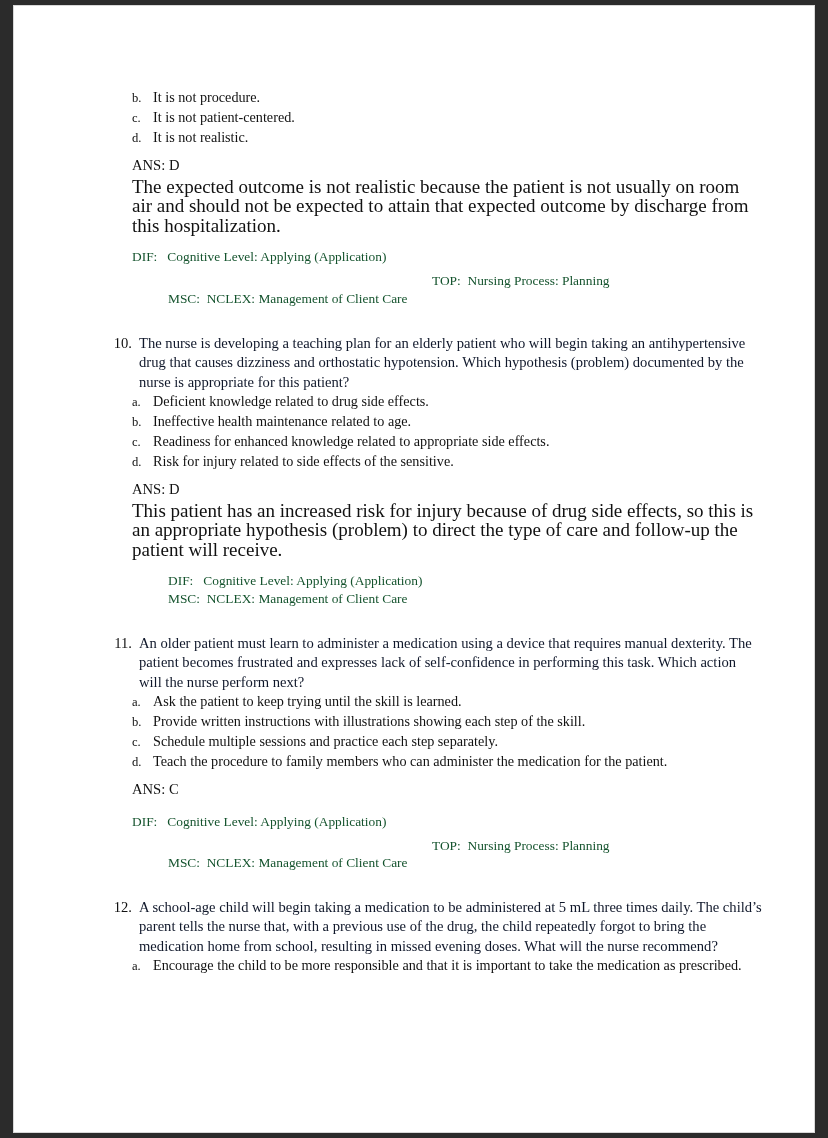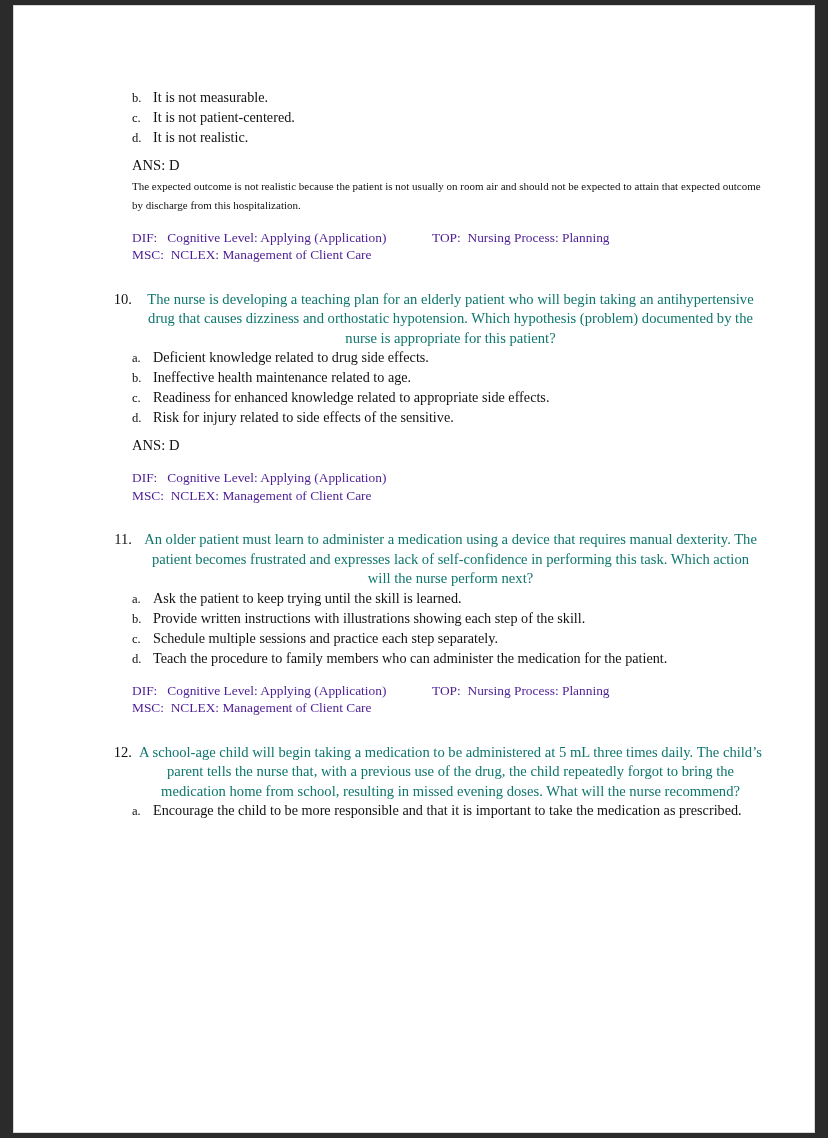--- a/index.html
+++ b/index.html
@@ -43,22 +43,22 @@
     text-align: right;
     padding-right: 7px;
     font-size: 14.6px;
     line-height: 19.5px;
     color: #111;
   }
   .qtext {
     flex: 1 1 auto;
     font-size: 14.6px;
     line-height: 19.5px;
-    color: #0f766e;
-    text-align: center;
+    color: #0f172a;
+    text-align: left;
   }
   .choices {
     margin: 0;
     padding: 0;
     list-style: none;
   }
   .choice {
     display: flex;
     align-items: flex-start;
     font-size: 14.2px;
@@ -79,66 +79,68 @@
   .ansblock {
     margin-top: 8px;
     font-size: 14.6px;
     line-height: 19.6px;
     color: #111;
   }
   .ansline {
     margin-bottom: 1px;
   }
   .rationale {
-    font-size: 11px;
+    font-size: 19px;
     line-height: 19.6px;
     color: #111;
   }
 
   .metablock {
     margin-top: 13px;
     font-size: 13.4px;
     line-height: 17.6px;
-    color: #4c1d95;
+    color: #14532d;
   }
   .metarow {
     display: flex;
   }
   .meta-left {
     width: 300px;
     flex: 0 0 300px;
     white-space: pre;
   }
   .meta-right {
     flex: 1 1 auto;
     white-space: pre;
+    margin-top: 24px;
   }
   .meta-full {
     white-space: pre;
+    margin-left: 36px;
   }
   .gap-lg { height: 26px; }
 
   
   .indent-body {
     padding-left: 30px;
   }
   .choices.indent-a {
     padding-left: 30px;
   }
 </style>
 </head>
 <body>
 
 <div class="page">
   <div class="content">
 
     <ul class="choices indent-a">
       <li class="choice">
         <span class="lbl">b.</span>
-        <span class="ctxt">It is not measurable.</span>
+        <span class="ctxt">It is not procedure.</span>
       </li>
       <li class="choice">
         <span class="lbl">c.</span>
         <span class="ctxt">It is not patient-centered.</span>
       </li>
       <li class="choice">
         <span class="lbl">d.</span>
         <span class="ctxt">It is not realistic.</span>
       </li>
     </ul>
@@ -179,20 +181,21 @@
           <span class="ctxt">Readiness for enhanced knowledge related to appropriate side effects.</span>
         </li>
         <li class="choice">
           <span class="lbl">d.</span>
           <span class="ctxt">Risk for injury related to side effects of the sensitive.</span>
         </li>
       </ul>
 
       <div class="ansblock indent-body">
         <div class="ansline">ANS: D</div>
+        <div class="rationale">This patient has an increased risk for injury because of drug side effects, so this is an appropriate hypothesis (problem) to direct the type of care and follow-up the patient will receive.</div>
       </div>
 
       <div class="metablock indent-body">
         <div class="metarow">
             <span class="meta-full">DIF:   Cognitive Level: Applying (Application)</span>
           </div>
         <div class="metarow">
             <span class="meta-full">MSC:  NCLEX: Management of Client Care</span>
           </div>
       </div>
@@ -218,20 +221,21 @@
           <span class="lbl">c.</span>
           <span class="ctxt">Schedule multiple sessions and practice each step separately.</span>
         </li>
         <li class="choice">
           <span class="lbl">d.</span>
           <span class="ctxt">Teach the procedure to family members who can administer the medication for the patient.</span>
         </li>
       </ul>
 
       <div class="ansblock indent-body">
+        <div class="ansline">ANS: C</div>
       </div>
 
       <div class="metablock indent-body">
         <div class="metarow">
           <span class="meta-left">DIF:   Cognitive Level: Applying (Application)</span>
           <span class="meta-right">TOP:  Nursing Process: Planning</span>
         </div>
         <div class="metarow">
           <span class="meta-full">MSC:  NCLEX: Management of Client Care</span>
         </div>

